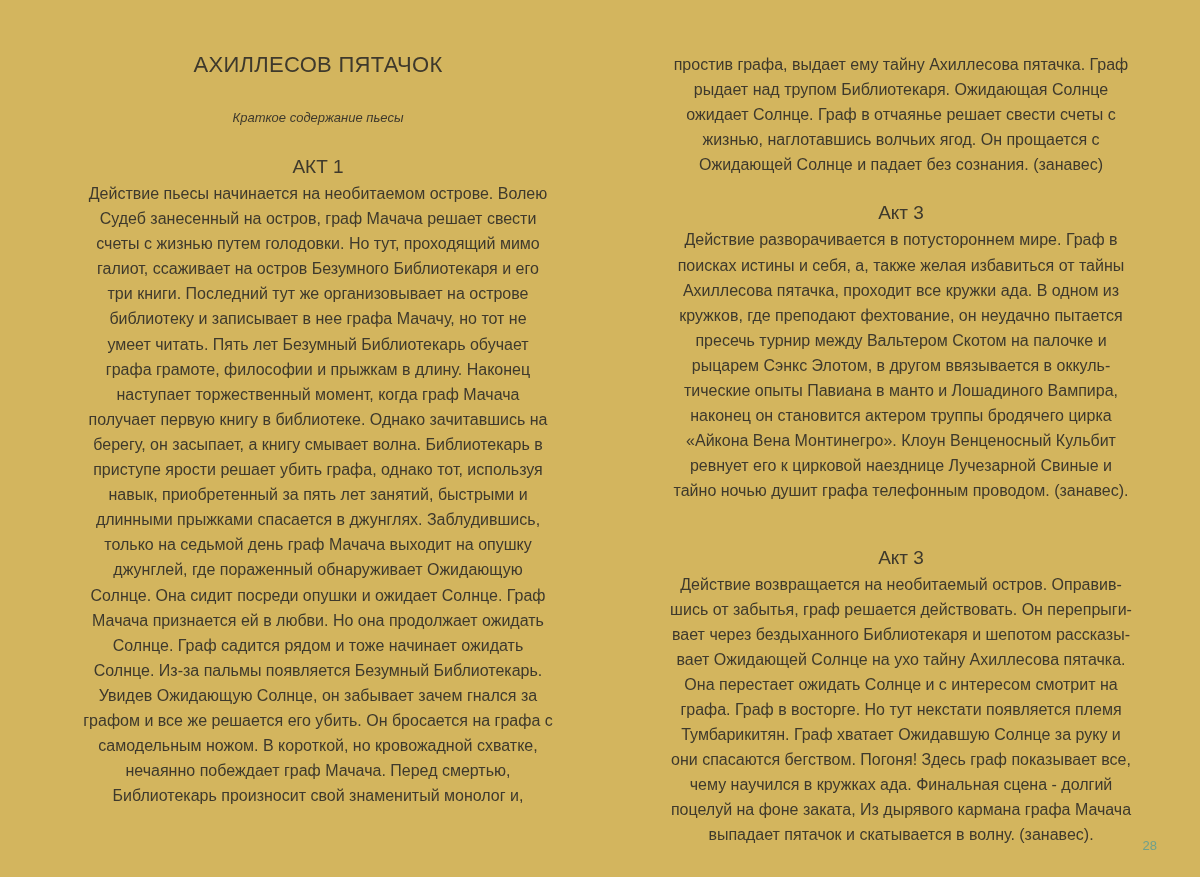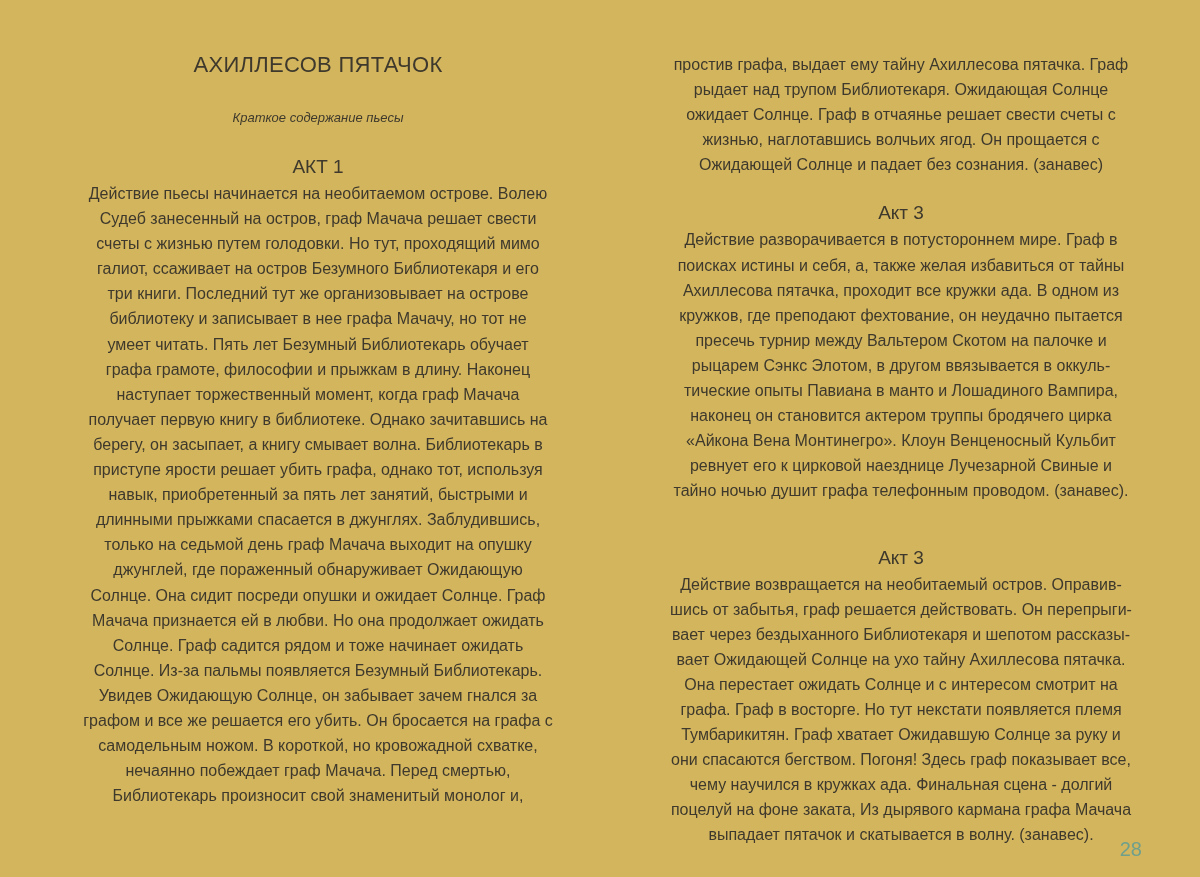--- a/index.html
+++ b/index.html
@@ -39,22 +39,22 @@
   .act3-heading { margin-top: 40px; }
   .body-text {
     font-size: 16px;
     line-height: 25.1px;
     margin: 0;
     white-space: pre-line;
   }
   .page-number {
     position: absolute;
     top: 838px;
-    right: 58px;
-    font-size: 20px;
+    right: 43px;
+    font-size: 13px;
     color: var(--pagenum, #6fa08c);
   }
 </style>
 </head>
 <body>
 
 <div class="page">
 
   <div class="col col-left">
     <h1 class="title">АХИЛЛЕСОВ ПЯТАЧОК</h1>

